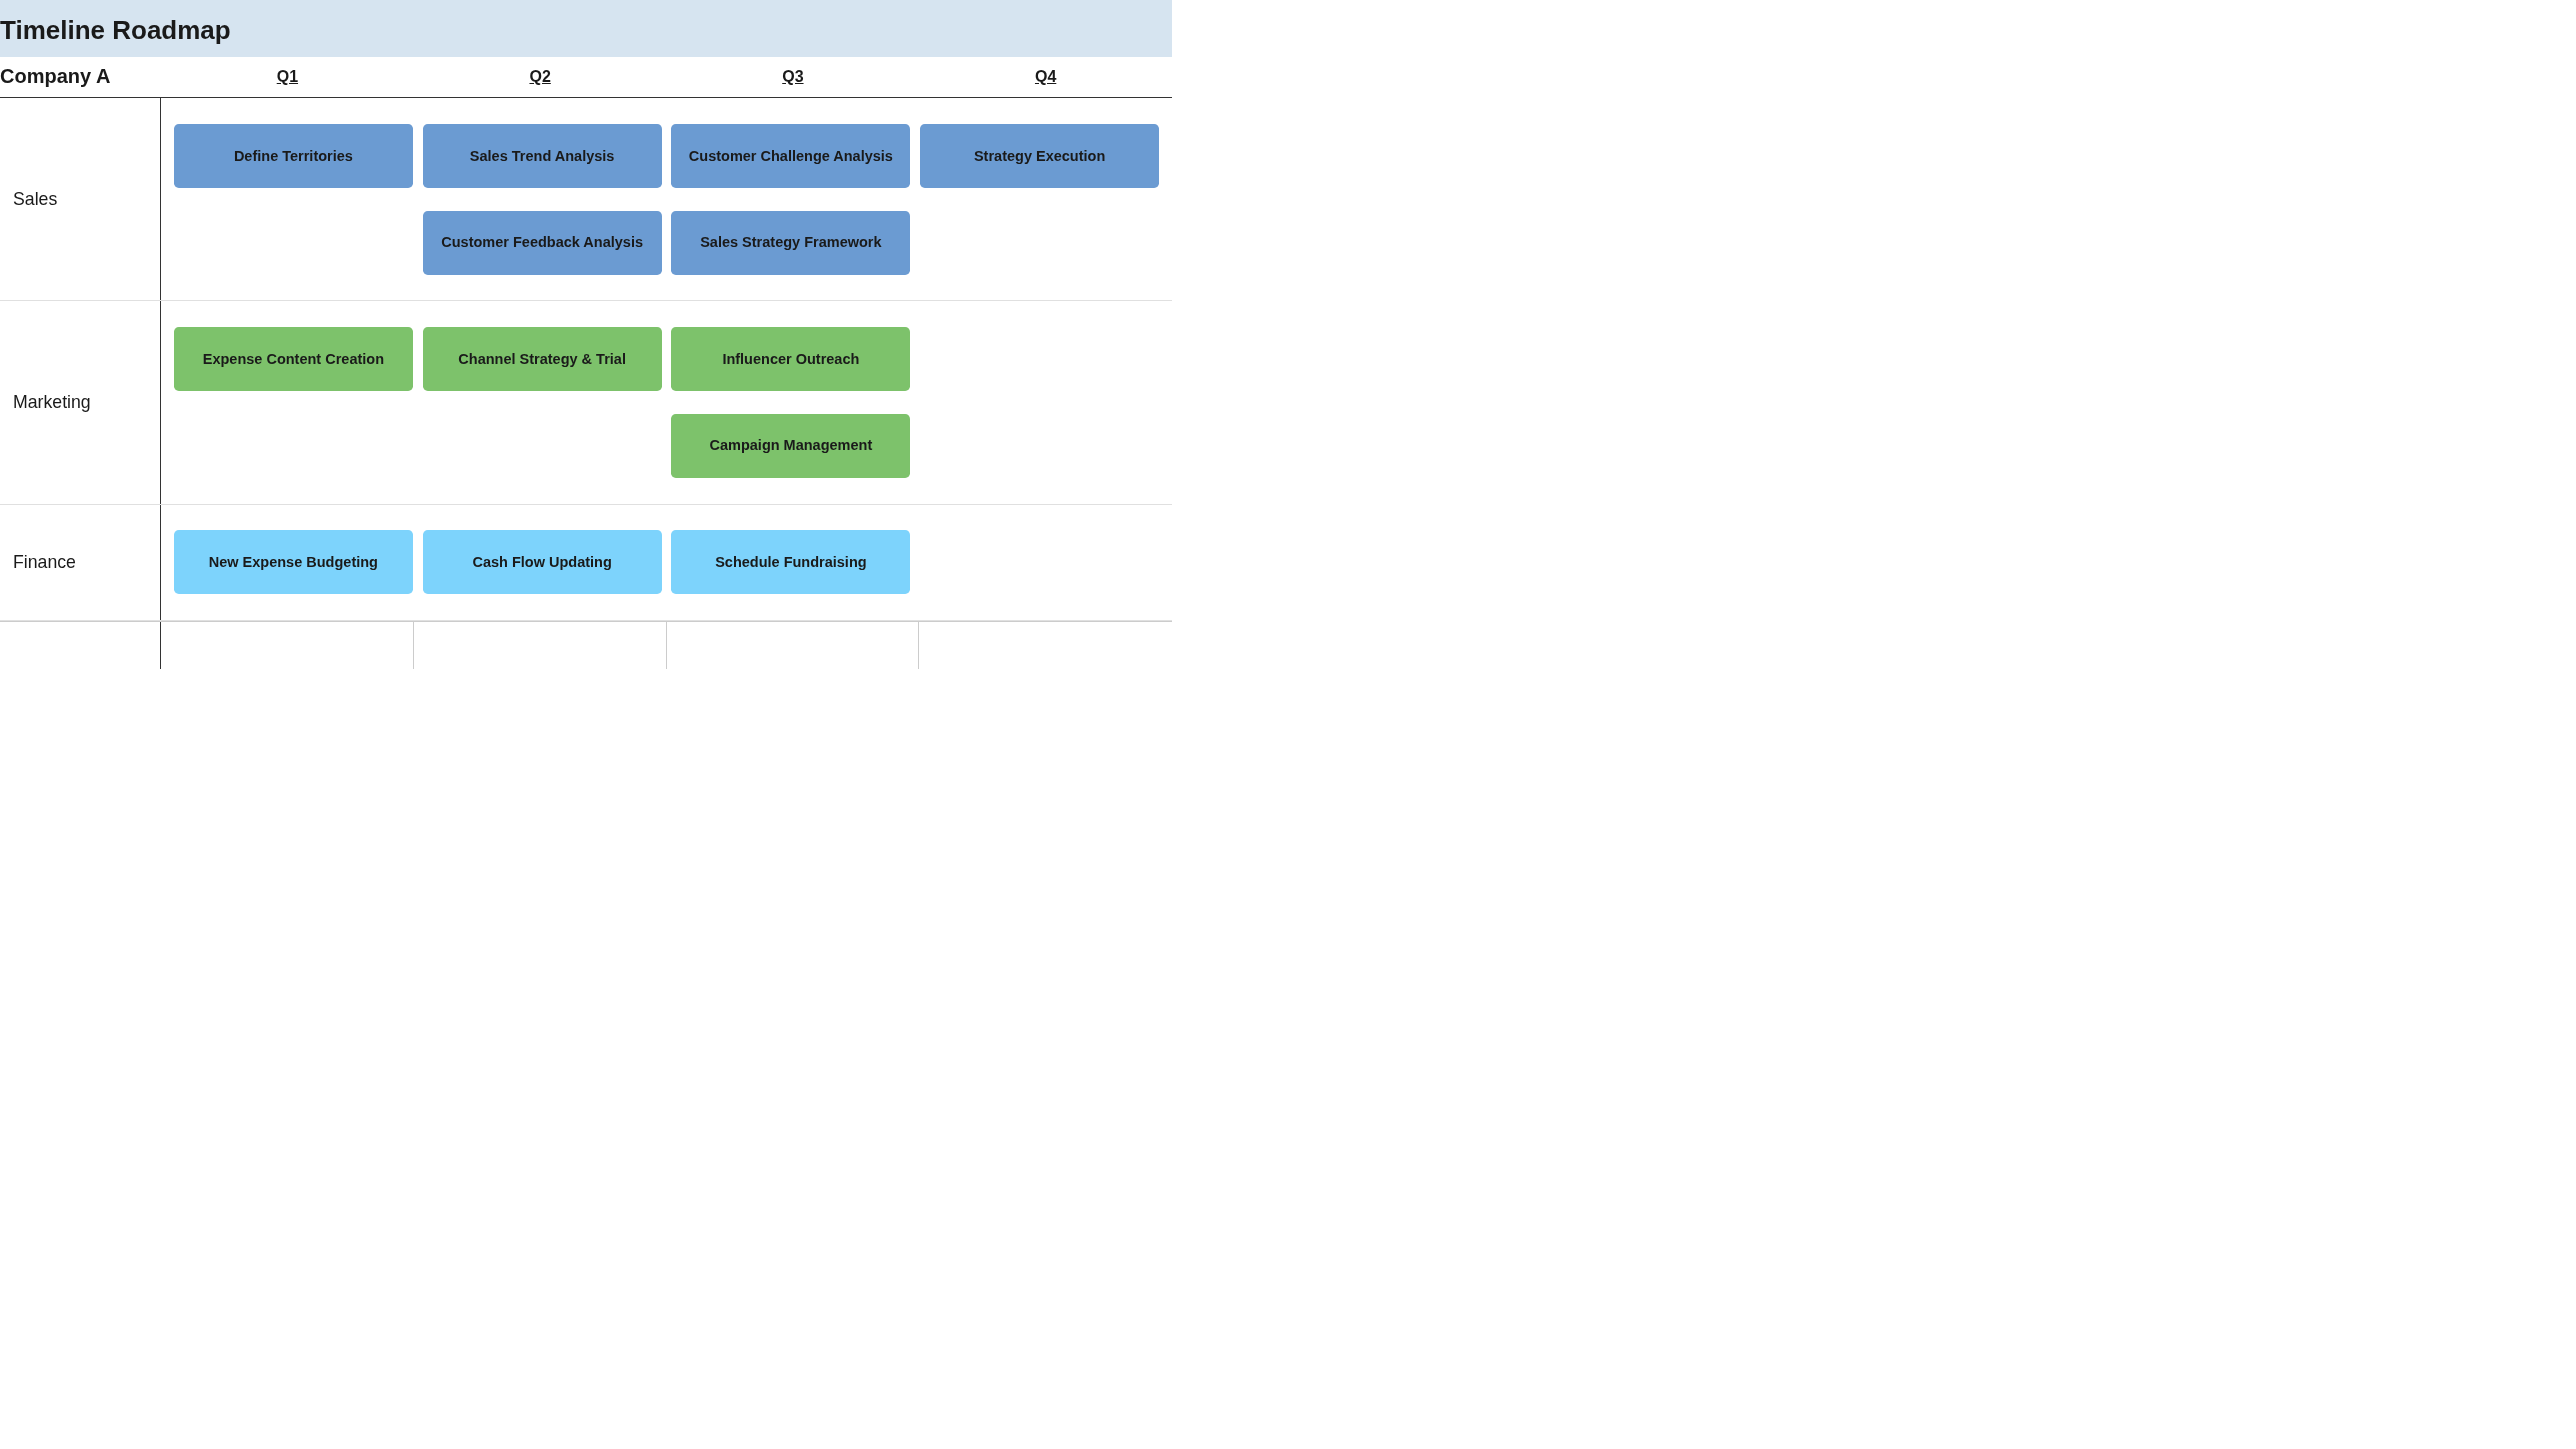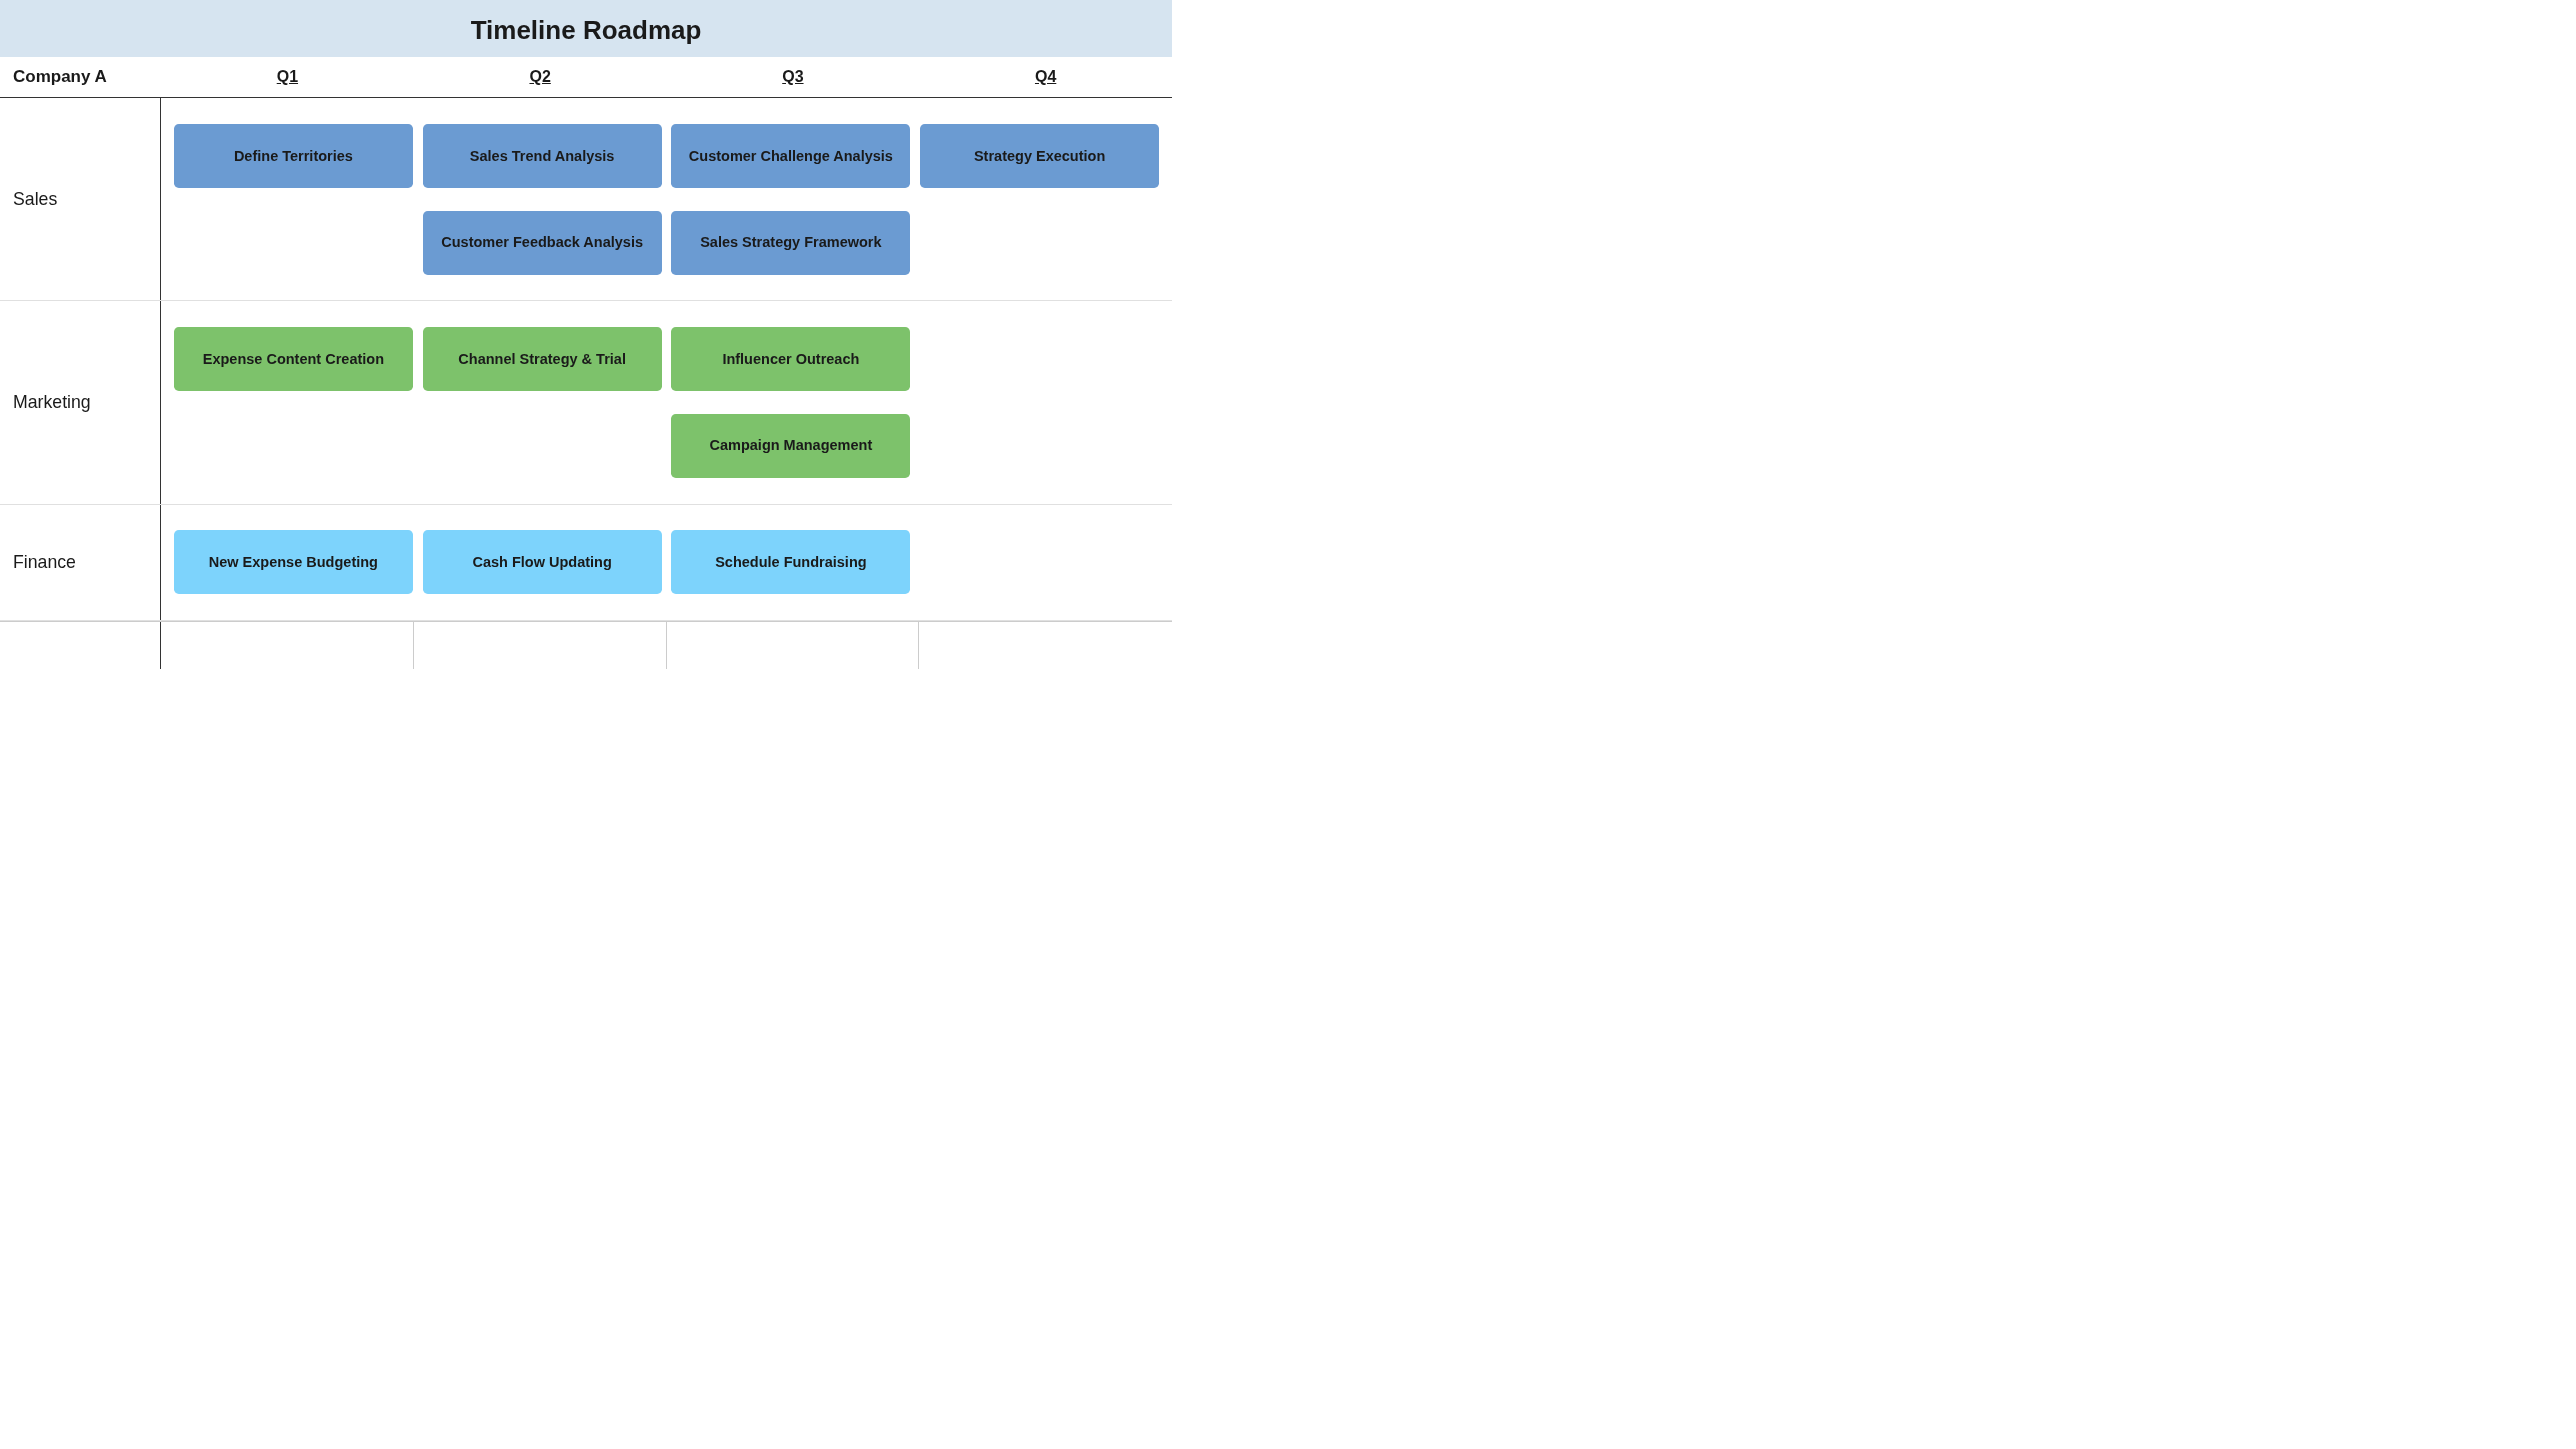--- a/index.html
+++ b/index.html
@@ -10,21 +10,21 @@
 
     body {
       font-family: 'Arial', sans-serif;
       background: #ffffff;
       width: 1172px;
       min-height: 725px;
     }
 
     .page-header {
       background: #d6e4f0;
-      text-align: center;
+      text-align: left;
       padding: 14.5px 0 11.3px 0;
     }
 
     .page-title {
       font-size: 26px;
       font-weight: 700;
       color: #1a1a1a;
     }
 
     .roadmap-container {
@@ -35,24 +35,23 @@
 
     
     .col-header-row {
       display: grid;
       grid-template-columns: 161px 1fr 1fr 1fr 1fr;
       border-bottom: 1.6px solid #333;
       padding: 8px 0;
     }
 
     .col-header-company {
-      font-size: 17px;
+      font-size: 20px;
       font-weight: 600;
       color: #1a1a1a;
-      padding-left: 13px;
       display: flex;
       align-items: center;
     }
 
     .col-header-quarter {
       font-size: 16px;
       font-weight: 600;
       color: #1a1a1a;
       text-align: center;
       padding: 3.2px 0;

